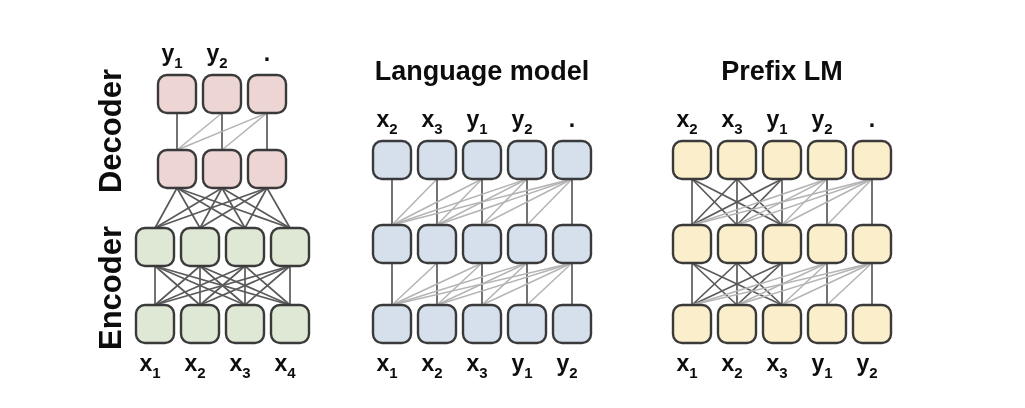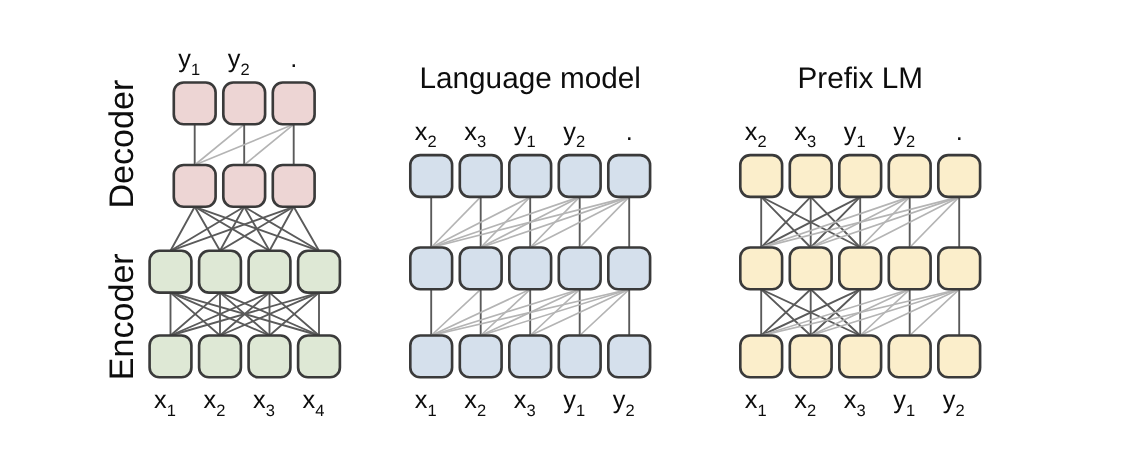--- a/index.html
+++ b/index.html
@@ -9,20 +9,21 @@
   }
   body {
     font-family: "Liberation Sans", sans-serif;
   }
   #figure {
     position: relative;
     width: 1025px;
     height: 408px;
     background: #ffffff;
     overflow: hidden;
+    font-weight: bold;
   }
   #figure svg {
     position: absolute;
     left: 0;
     top: 0;
     width: 1025px;
     height: 408px;
   }
   .panel-title {
     font-size: 27px;

